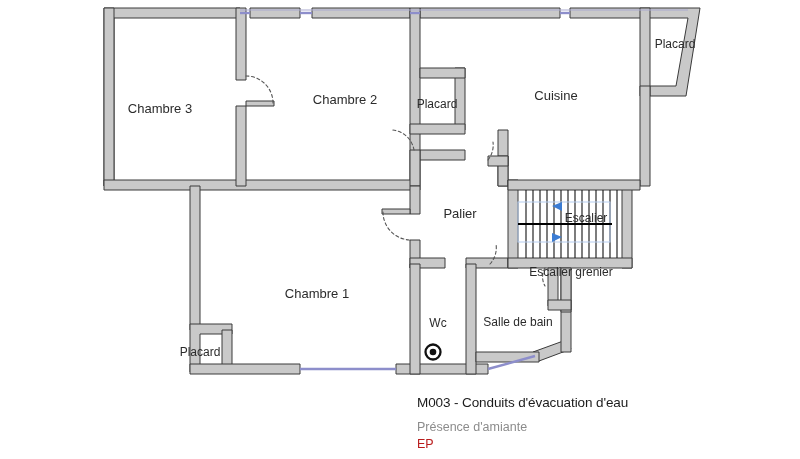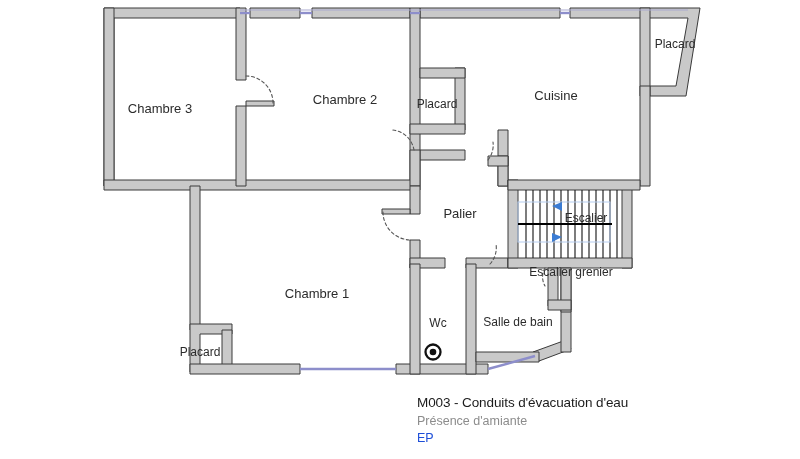--- a/index.html
+++ b/index.html
@@ -108,25 +108,25 @@
     font-weight: normal;
     color: #1b1b1b;
     letter-spacing: -0.1px;
     line-height: 17px;
     white-space: nowrap;
   }
   #caption-sub1 {
     font-size: 12.5px;
     color: #8c8c8c;
     line-height: 17px;
-    margin-top: 2px;
+    margin-top: 8px;
   }
   #caption-sub2 {
     font-size: 12.5px;
-    color: #1d4ed8;
+    color: #b91c1c;
     line-height: 17px;
   }
 </style>
 </head>
 <body>
 
 <div id="floorplan-root">
 
   <svg class="plan-svg" viewBox="0 0 800 459">
 

